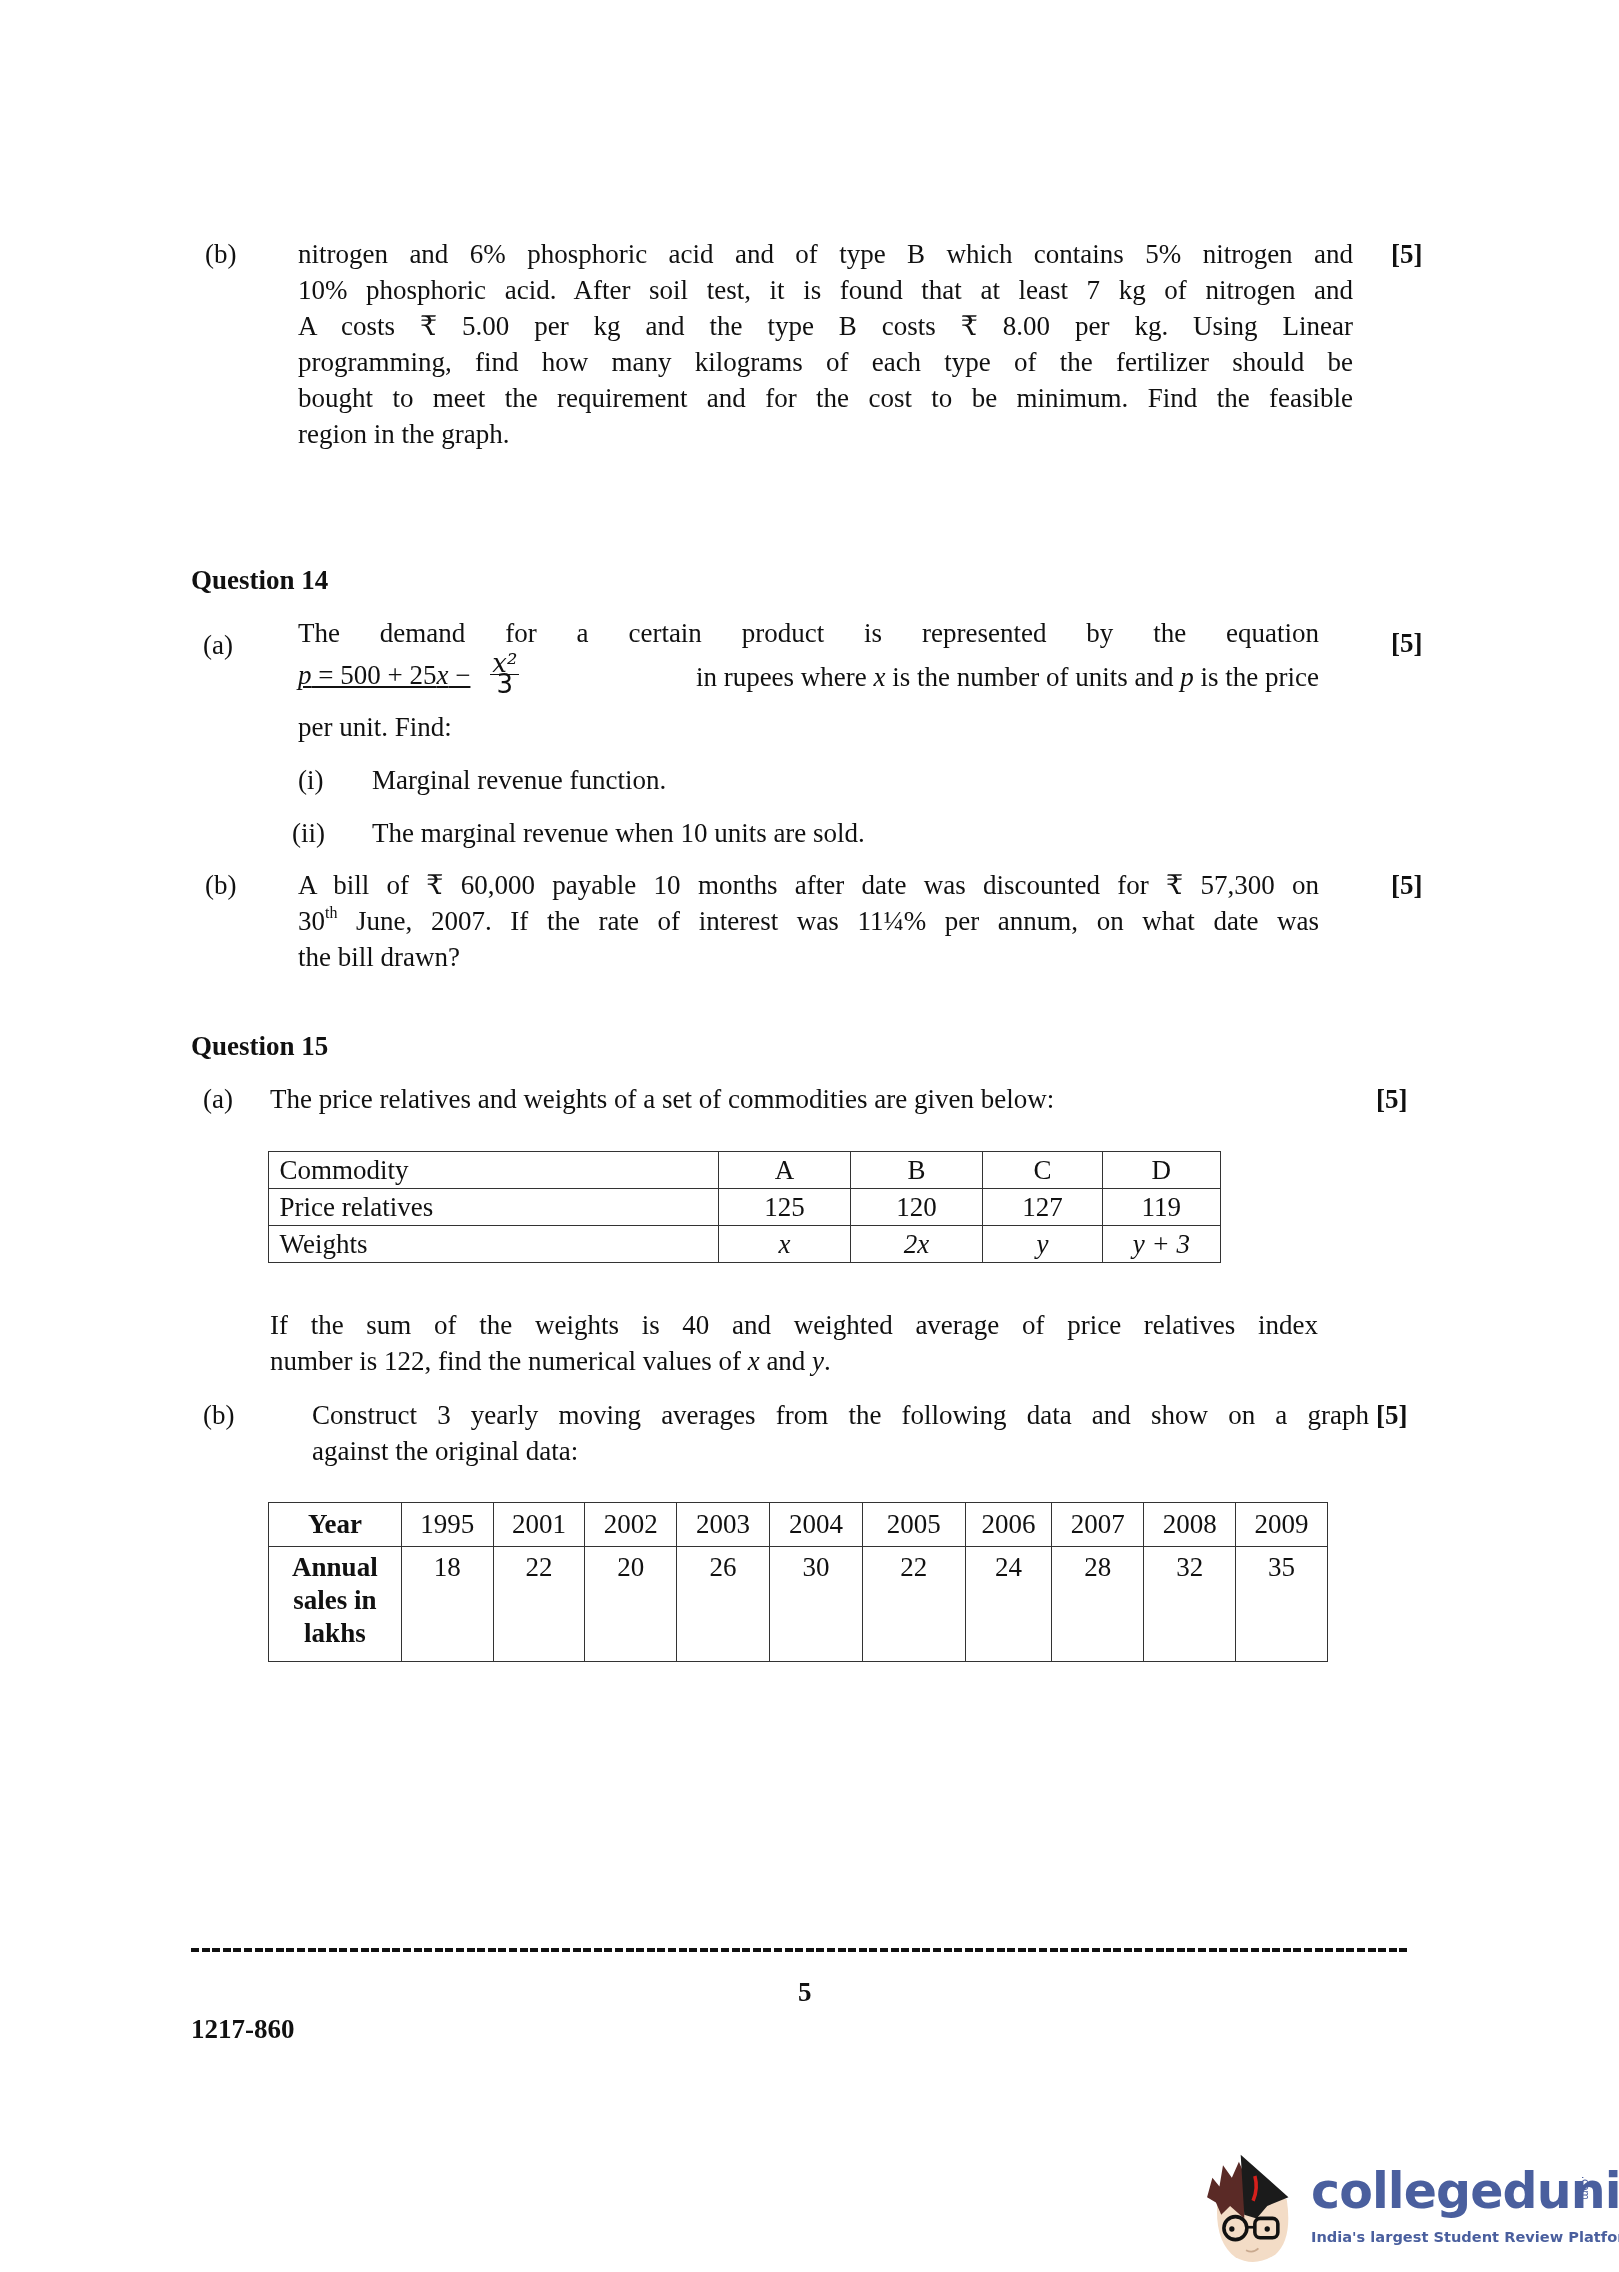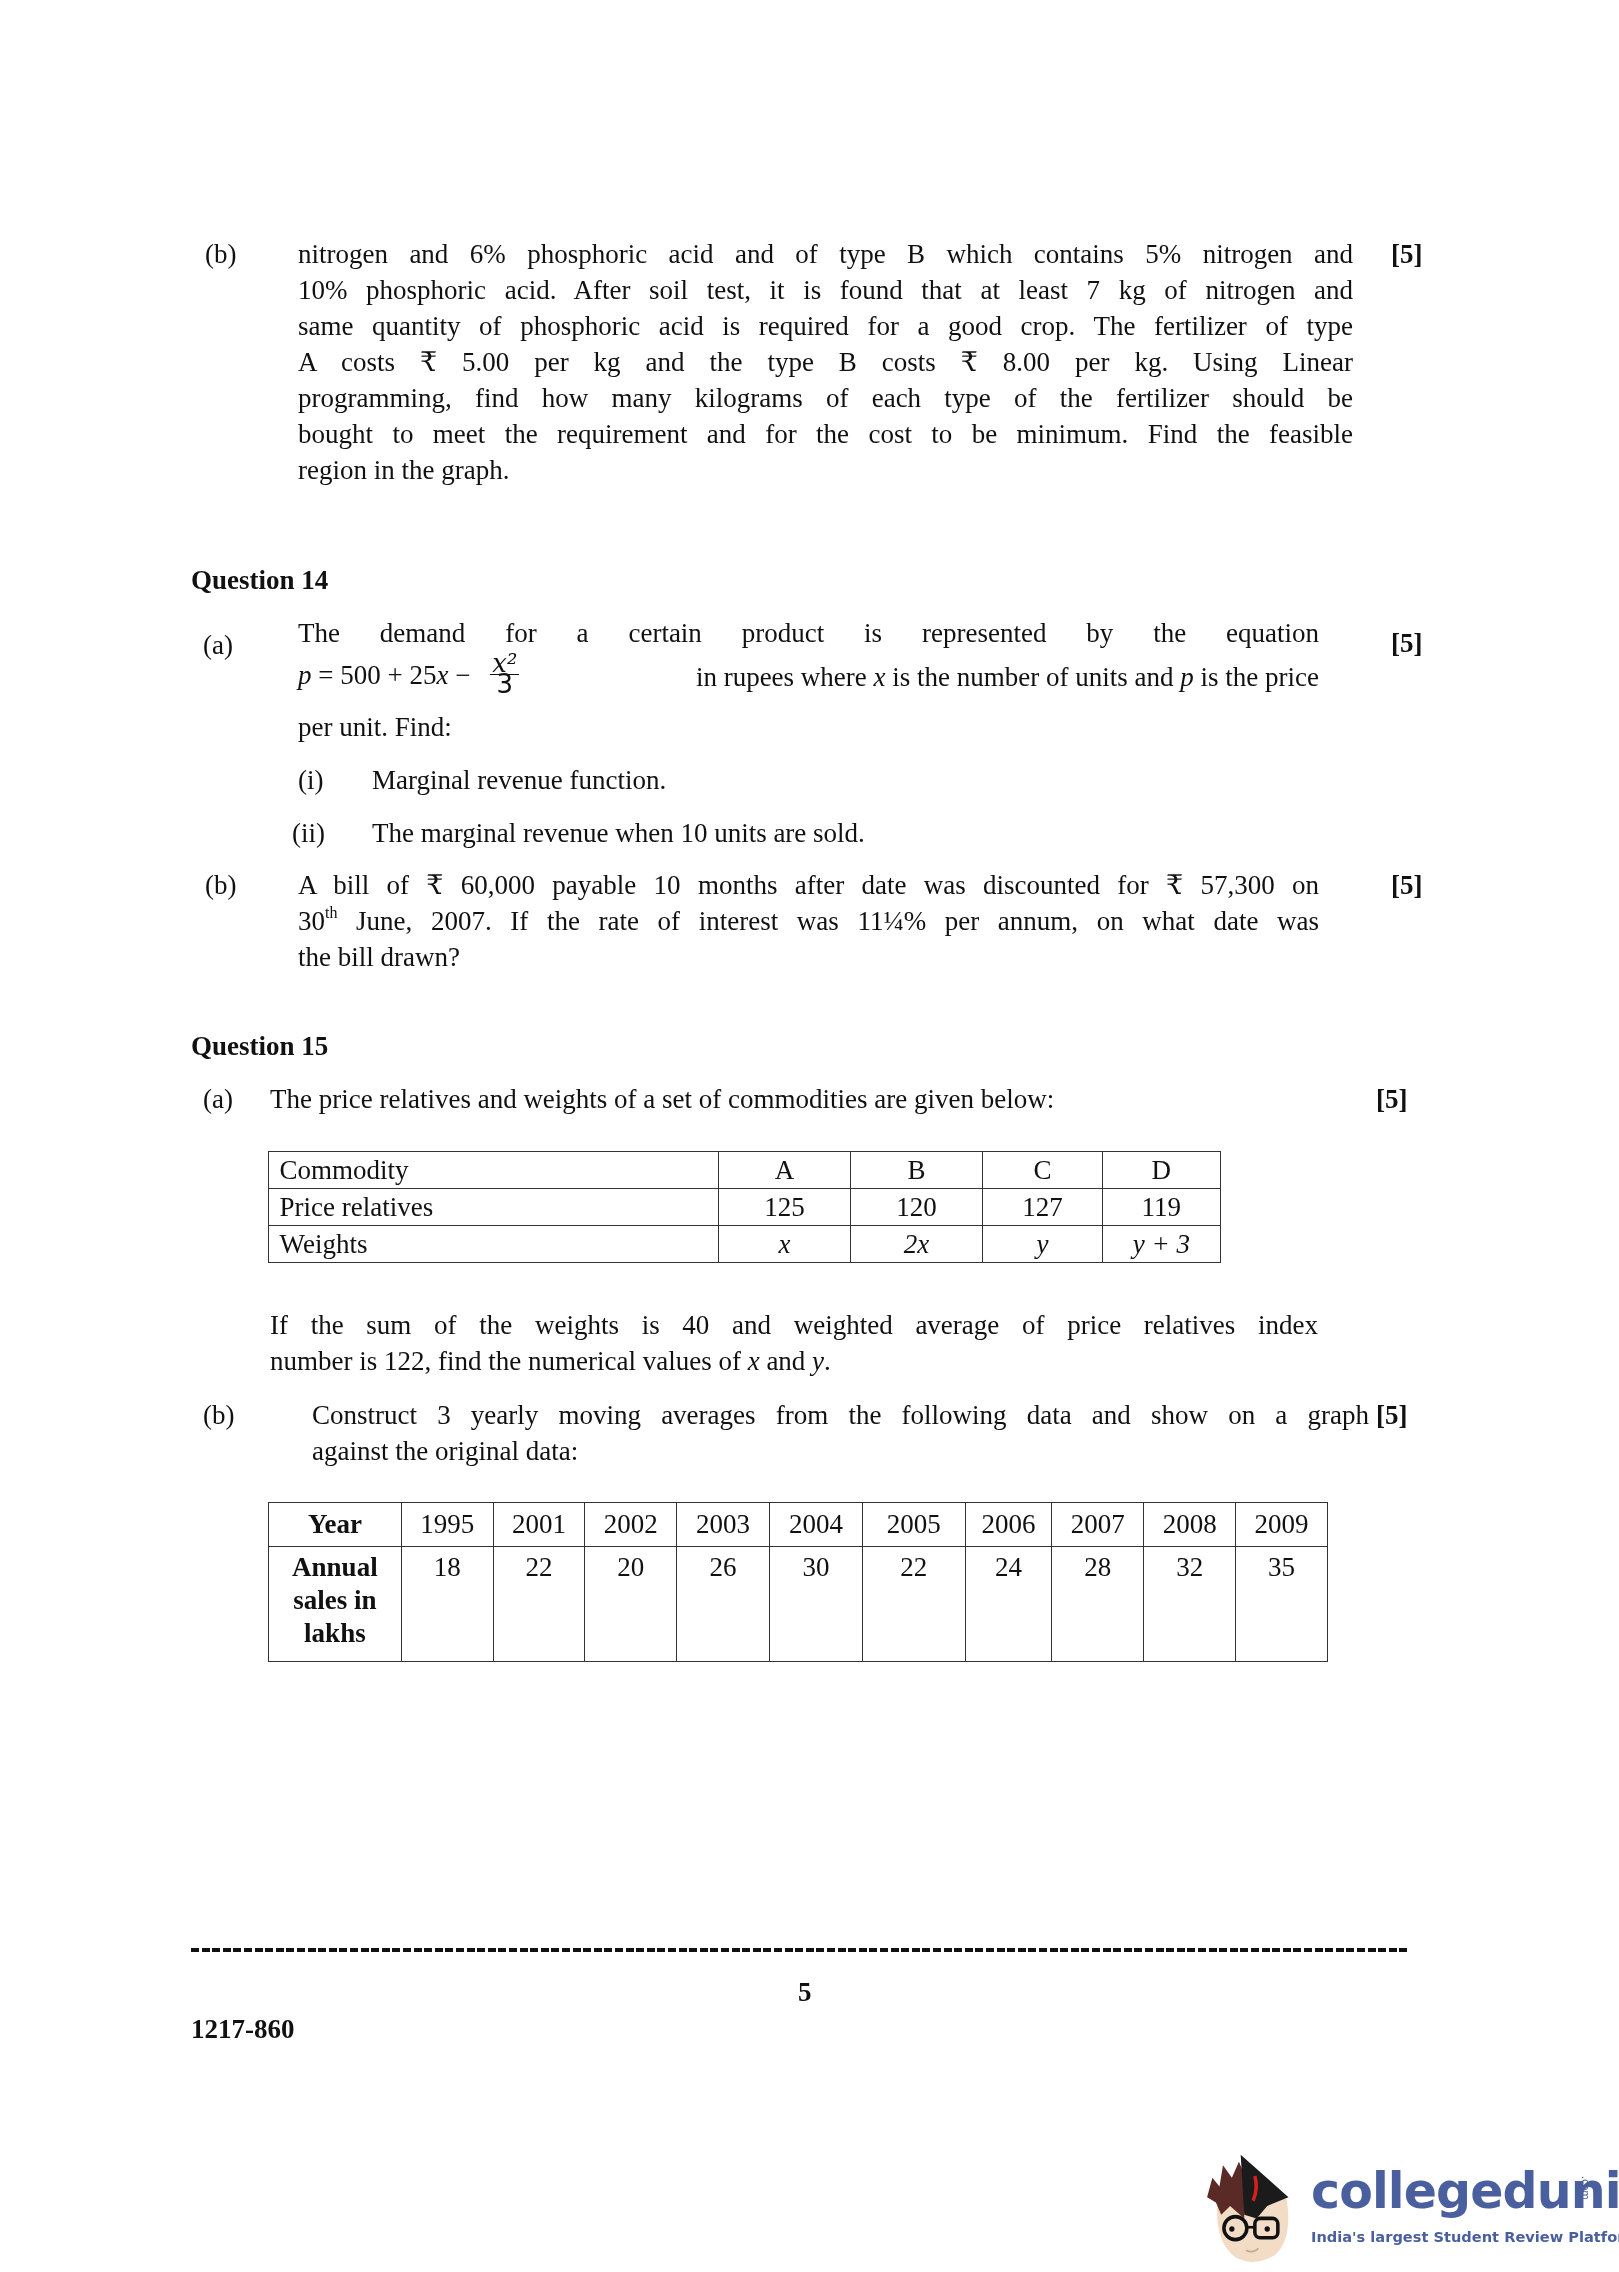--- a/index.html
+++ b/index.html
@@ -33,36 +33,35 @@
   .logo-tag { position:absolute; left:1311px; top:2228px; font-family:"DejaVu Sans", sans-serif; font-size:14.6px; color:#4a5f9e; font-weight:bold; white-space:nowrap; }
 </style>
 </head>
 <body>
 
 <div class="label" style="left:205px; top:236px;">(b)</div>
 <div class="marks" style="left:1391px; top:236px;">[5]</div>
 <div class="para" style="top:236px;">
   <span class="line">nitrogen and 6% phosphoric acid and of type B which contains 5% nitrogen and</span>
   <span class="line">10% phosphoric acid.  After soil test, it is found that at least 7 kg of nitrogen and</span>
-  <span class="line">same quantity of phosphoric acid is required for a good crop.  The fertilizer of type</span>
   <span class="line">A costs ₹ 5.00 per kg and the type B costs ₹ 8.00 per kg.  Using Linear</span>
   <span class="line">programming, find how many kilograms of each type of the fertilizer should be</span>
   <span class="line">bought to meet the requirement and for the cost to be minimum.  Find the feasible</span>
   <span class="line last">region in the graph.</span>
 </div>
 
 <div class="qhead" style="top:562px;">Question 14</div>
 
 <div class="label" style="left:203px; top:627px;">(a)</div>
 <div class="marks" style="left:1391px; top:625px;">[5]</div>
 <div class="para" style="top:615px; width:1021px;">
   <span class="line">The demand for a certain product is represented by the equation</span>
 </div>
 <div class="jline" style="left:298px; top:657px; width:1021px; display:flex; justify-content:space-between; align-items:center;">
-  <span style="white-space:nowrap;"><i>p</i><span> = 500 + 25</span><i>x</i><span> −</span><span class="frac"><span class="num">x²</span><span class="den">3</span></span></span>
+  <span style="white-space:nowrap;text-decoration:underline;"><i>p</i><span> = 500 + 25</span><i>x</i><span> −</span><span class="frac"><span class="num">x²</span><span class="den">3</span></span></span>
   <span style="white-space:nowrap;"><span>in rupees where </span><i>x</i><span> is the number of units and </span><i>p</i><span> is the price</span></span>
 </div>
 <div class="jline" style="left:298px; top:709px;">per unit.  Find:</div>
 <div class="jline" style="left:298px; top:762px;">(i)</div>
 <div class="jline" style="left:372px; top:762px;">Marginal revenue function.</div>
 <div class="jline" style="left:292px; top:815px;">(ii)</div>
 <div class="jline" style="left:372px; top:815px;">The marginal revenue when 10 units are sold.</div>
 
 <div class="label" style="left:205px; top:867px;">(b)</div>
 <div class="marks" style="left:1391px; top:867px;">[5]</div>

